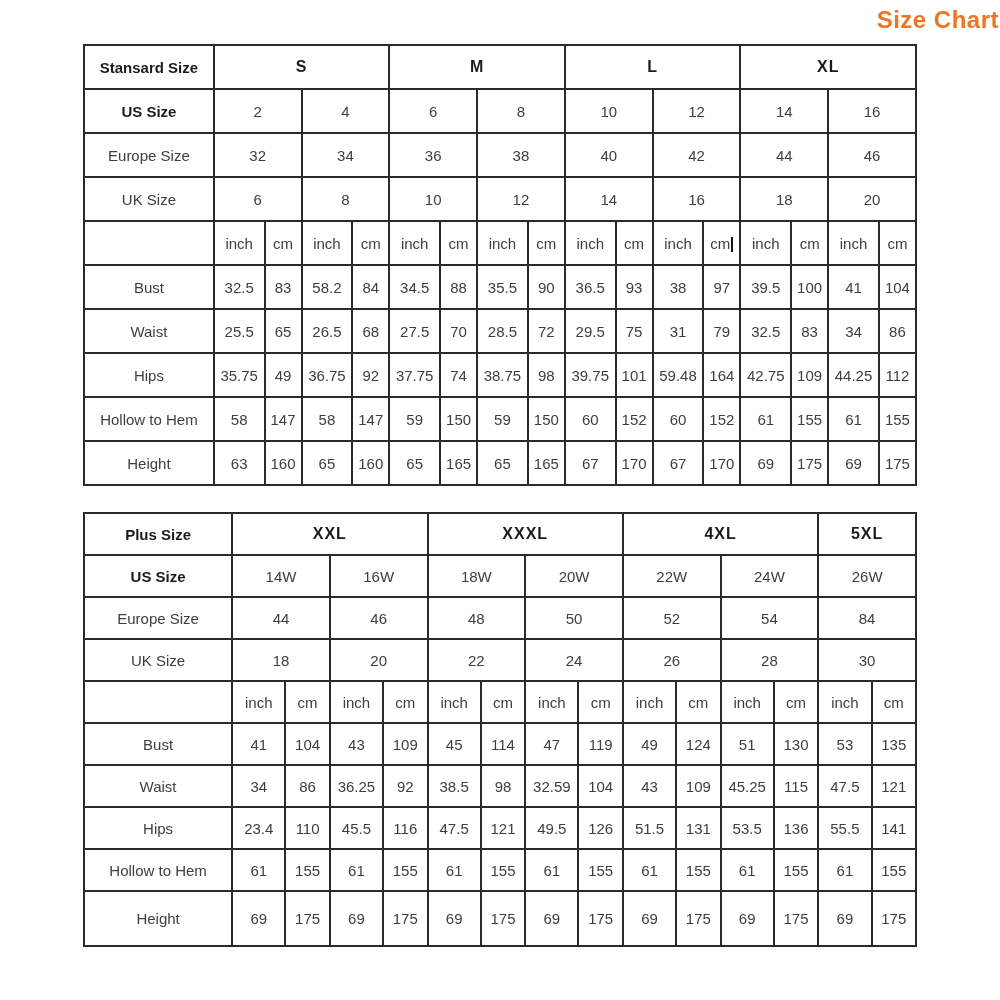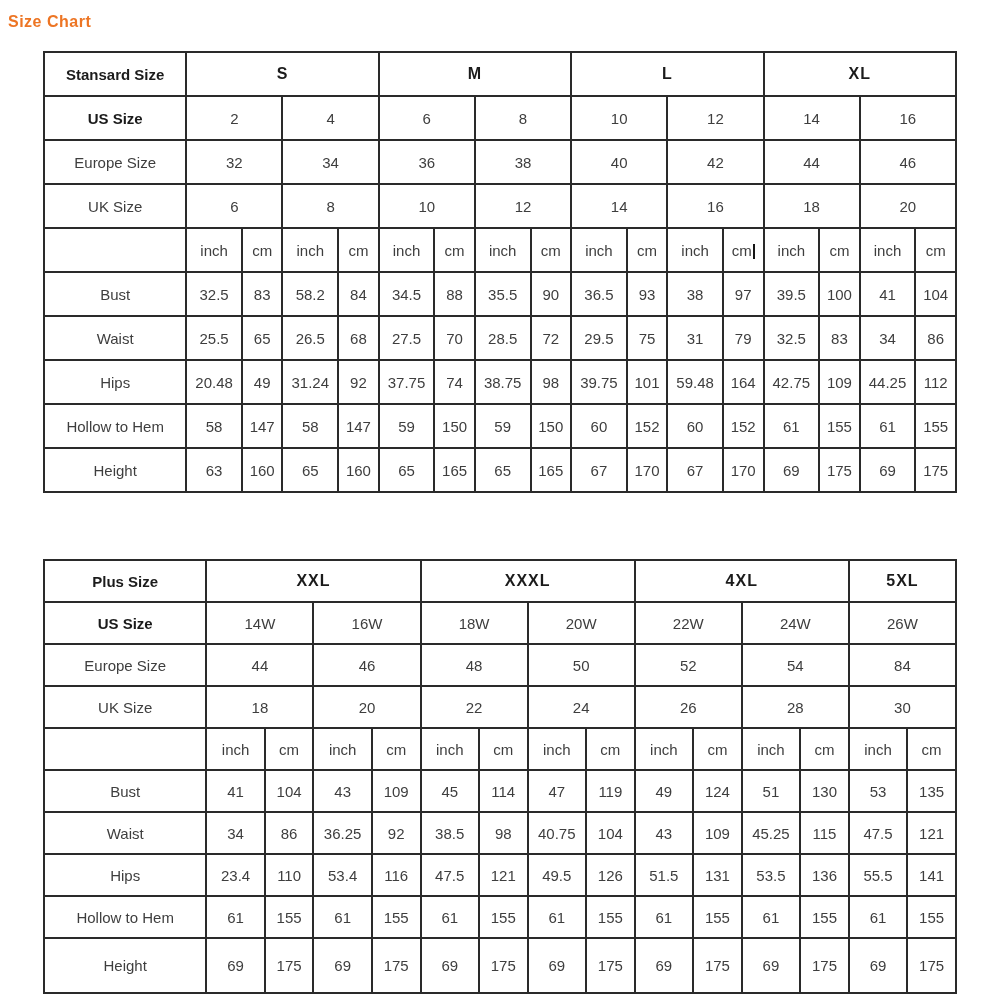--- a/index.html
+++ b/index.html
@@ -3,39 +3,39 @@
 <meta charset="utf-8">
 <style>
   * { box-sizing: border-box; }
   html, body { margin: 0; padding: 0; background: #ffffff; }
   body {
     width: 1000px; height: 1000px;
     font-family: "Liberation Sans", "DejaVu Sans", sans-serif;
     overflow: hidden;
   }
   #page-title {
-    margin: 8px; padding-top: 5px; height: 27px;
-    text-align: left; font-size: 16px; font-weight: bold;
+    margin: 1px; padding-top: 5px; height: 27px;
+    text-align: right; font-size: 24px; font-weight: bold;
     letter-spacing: 0.5px;
   }
   table.size-chart {
     border-collapse: collapse; table-layout: fixed;
-    width: 914px; margin: 0 auto; background: #ffffff;
+    width: 834px; margin: 0 auto; background: #ffffff;
   }
   .size-chart th, .size-chart td {
     border: 2px solid #2a2a2a;
     text-align: center; vertical-align: middle;
     padding: 0 1px; font-size: 15px; font-weight: normal;
     color: #3e3e3e; overflow: hidden; white-space: nowrap;
   }
   .size-chart .bold { font-weight: bold; color: #1b1b1b; }
   .size-chart .group { font-size: 16px; letter-spacing: 1px; }
   #standard-table { margin-top: 16px; }
   #standard-table tr { height: 44px; }
-  #plus-table { margin-top: 66px; }
+  #plus-table { margin-top: 26px; }
   #plus-table tr { height: 42px; }
   #plus-table tr.tall { height: 55px; }
   .text-cursor {
     display: inline-block; width: 2px; height: 15px;
     background: #161616; margin-left: 1px; vertical-align: -3px;
   }
   .va-top { vertical-align: top; padding-top: 5px; }
 </style>
 </head>
 <body>
@@ -155,23 +155,23 @@
           <td>75</td>
           <td>31</td>
           <td>79</td>
           <td>32.5</td>
           <td>83</td>
           <td>34</td>
           <td>86</td>
         </tr>
         <tr>
           <th>Hips</th>
-          <td>20.48</td>
+          <td>35.75</td>
           <td>49</td>
-          <td>31.24</td>
+          <td>36.75</td>
           <td>92</td>
           <td>37.75</td>
           <td>74</td>
           <td>38.75</td>
           <td>98</td>
           <td>39.75</td>
           <td>101</td>
           <td>59.48</td>
           <td>164</td>
           <td>42.75</td>
@@ -310,34 +310,34 @@
           <td>135</td>
         </tr>
         <tr>
           <th>Waist</th>
           <td>34</td>
           <td>86</td>
           <td>36.25</td>
           <td>92</td>
           <td>38.5</td>
           <td>98</td>
-          <td>40.75</td>
+          <td>32.59</td>
           <td>104</td>
           <td>43</td>
           <td>109</td>
           <td>45.25</td>
           <td>115</td>
           <td>47.5</td>
           <td>121</td>
         </tr>
         <tr>
           <th>Hips</th>
           <td>23.4</td>
           <td>110</td>
-          <td>53.4</td>
+          <td>45.5</td>
           <td>116</td>
           <td>47.5</td>
           <td>121</td>
           <td>49.5</td>
           <td>126</td>
           <td>51.5</td>
           <td>131</td>
           <td>53.5</td>
           <td>136</td>
           <td>55.5</td>

